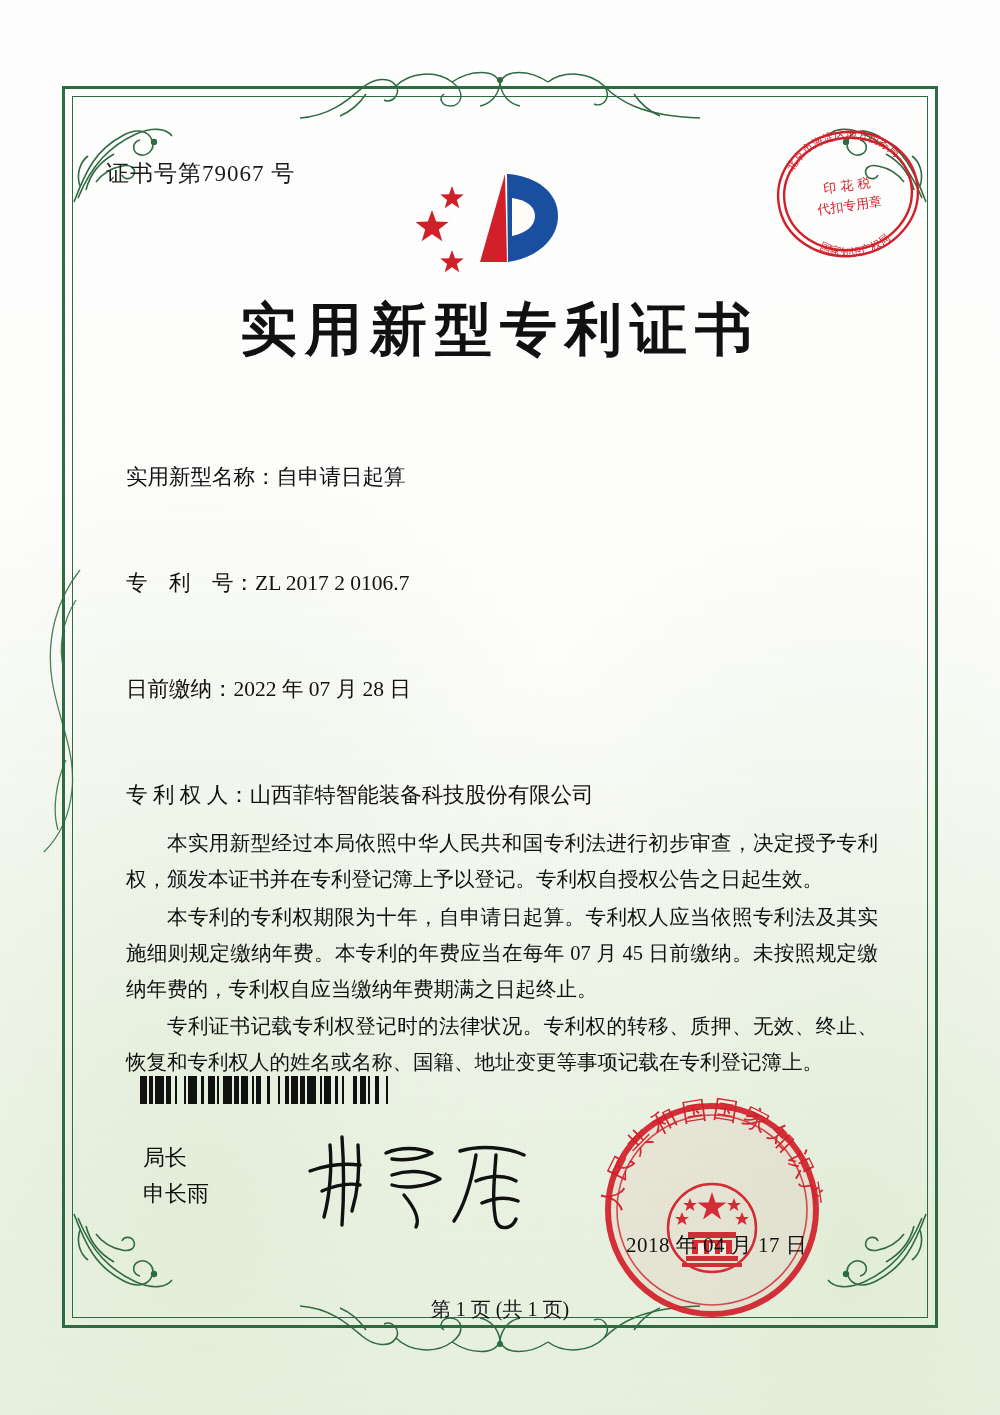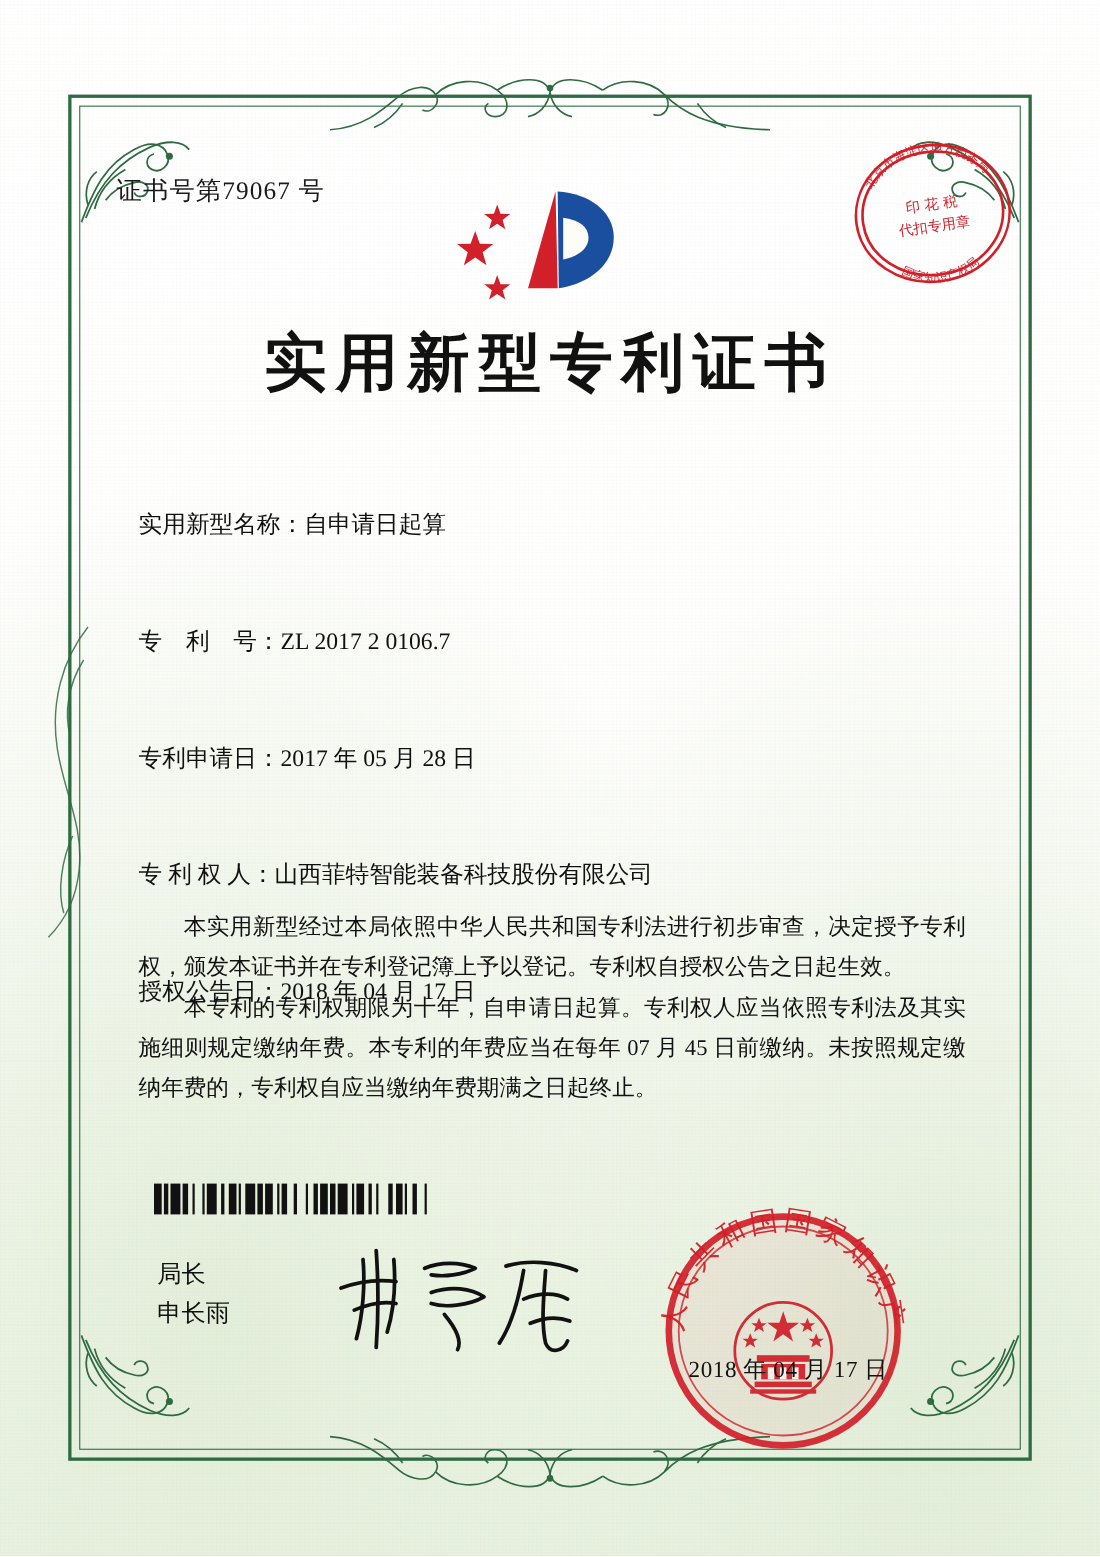--- a/index.html
+++ b/index.html
@@ -377,33 +377,31 @@
   <div class="main-title">实用新型专利证书</div>
 
   <div class="fields">
     <div class="field-row">
       <span class="field-label">实用新型名称：</span><span class="field-value">自申请日起算</span>
     </div>
     <div class="field-row">
       <span class="field-label">专　利　号：</span><span class="field-value">ZL 2017 2 0</span><span class="redaction">      </span><span class="field-value">106.7</span>
     </div>
     <div class="field-row">
-      <span class="field-label">专利申请日：</span><span class="field-value">2017 年 05 月 28 日</span>
+      <span class="field-label">日前缴纳：</span><span class="field-value">2022 年 07 月 28 日</span>
     </div>
     <div class="field-row">
       <span class="field-label">专 利 权 人：</span><span class="field-value">山西菲特智能装备科技股份有限公司</span>
     </div>
-    <div class="field-row">
-      <span class="field-label">授权公告日：</span><span class="field-value">2018 年 04 月 17 日</span>
-    </div>
   </div>
 
   <div class="body-text">
     <p>本实用新型经过本局依照中华人民共和国专利法进行初步审查，决定授予专利权，颁发本证书并在专利登记簿上予以登记。专利权自授权公告之日起生效。</p>
     <p>本专利的专利权期限为十年，自申请日起算。专利权人应当依照专利法及其实施细则规定缴纳年费。本专利的年费应当在每年 07 月 45 日前缴纳。未按照规定缴纳年费的，专利权自应当缴纳年费期满之日起终止。</p>
+    <p>专利证书记载专利权登记时的法律状况。专利权的转移、质押、无效、终止、恢复和专利权人的姓名或名称、国籍、地址变更等事项记载在专利登记簿上。</p>
   </div>
 
   <div class="barcode" id="barcode">
       <i style="width: 6.6px; background: rgb(17, 17, 17);"></i>
       <i style="width: 2.2px; background: transparent;"></i>
       <i style="width: 4.4px; background: rgb(17, 17, 17);"></i>
       <i style="width: 2.2px; background: transparent;"></i>
       <i style="width: 8.8px; background: rgb(17, 17, 17);"></i>
       <i style="width: 2.2px; background: transparent;"></i>
       <i style="width: 4.4px; background: rgb(17, 17, 17);"></i>
@@ -518,14 +516,15 @@
           <rect x="115" y="151" width="6" height="11"></rect>
           <rect x="126" y="151" width="6" height="11"></rect>
         </g>
       </g>
       <circle cx="118" cy="118" r="104" fill="#d2202a" opacity="0.06"></circle>
     </svg>
   </div>
 
   <div class="seal-date">2018 年 04 月 17 日</div>
 
+  <div class="page-footer">第 1 页 (共 1 页)</div>
 
 </div>
 
 </body></html>

